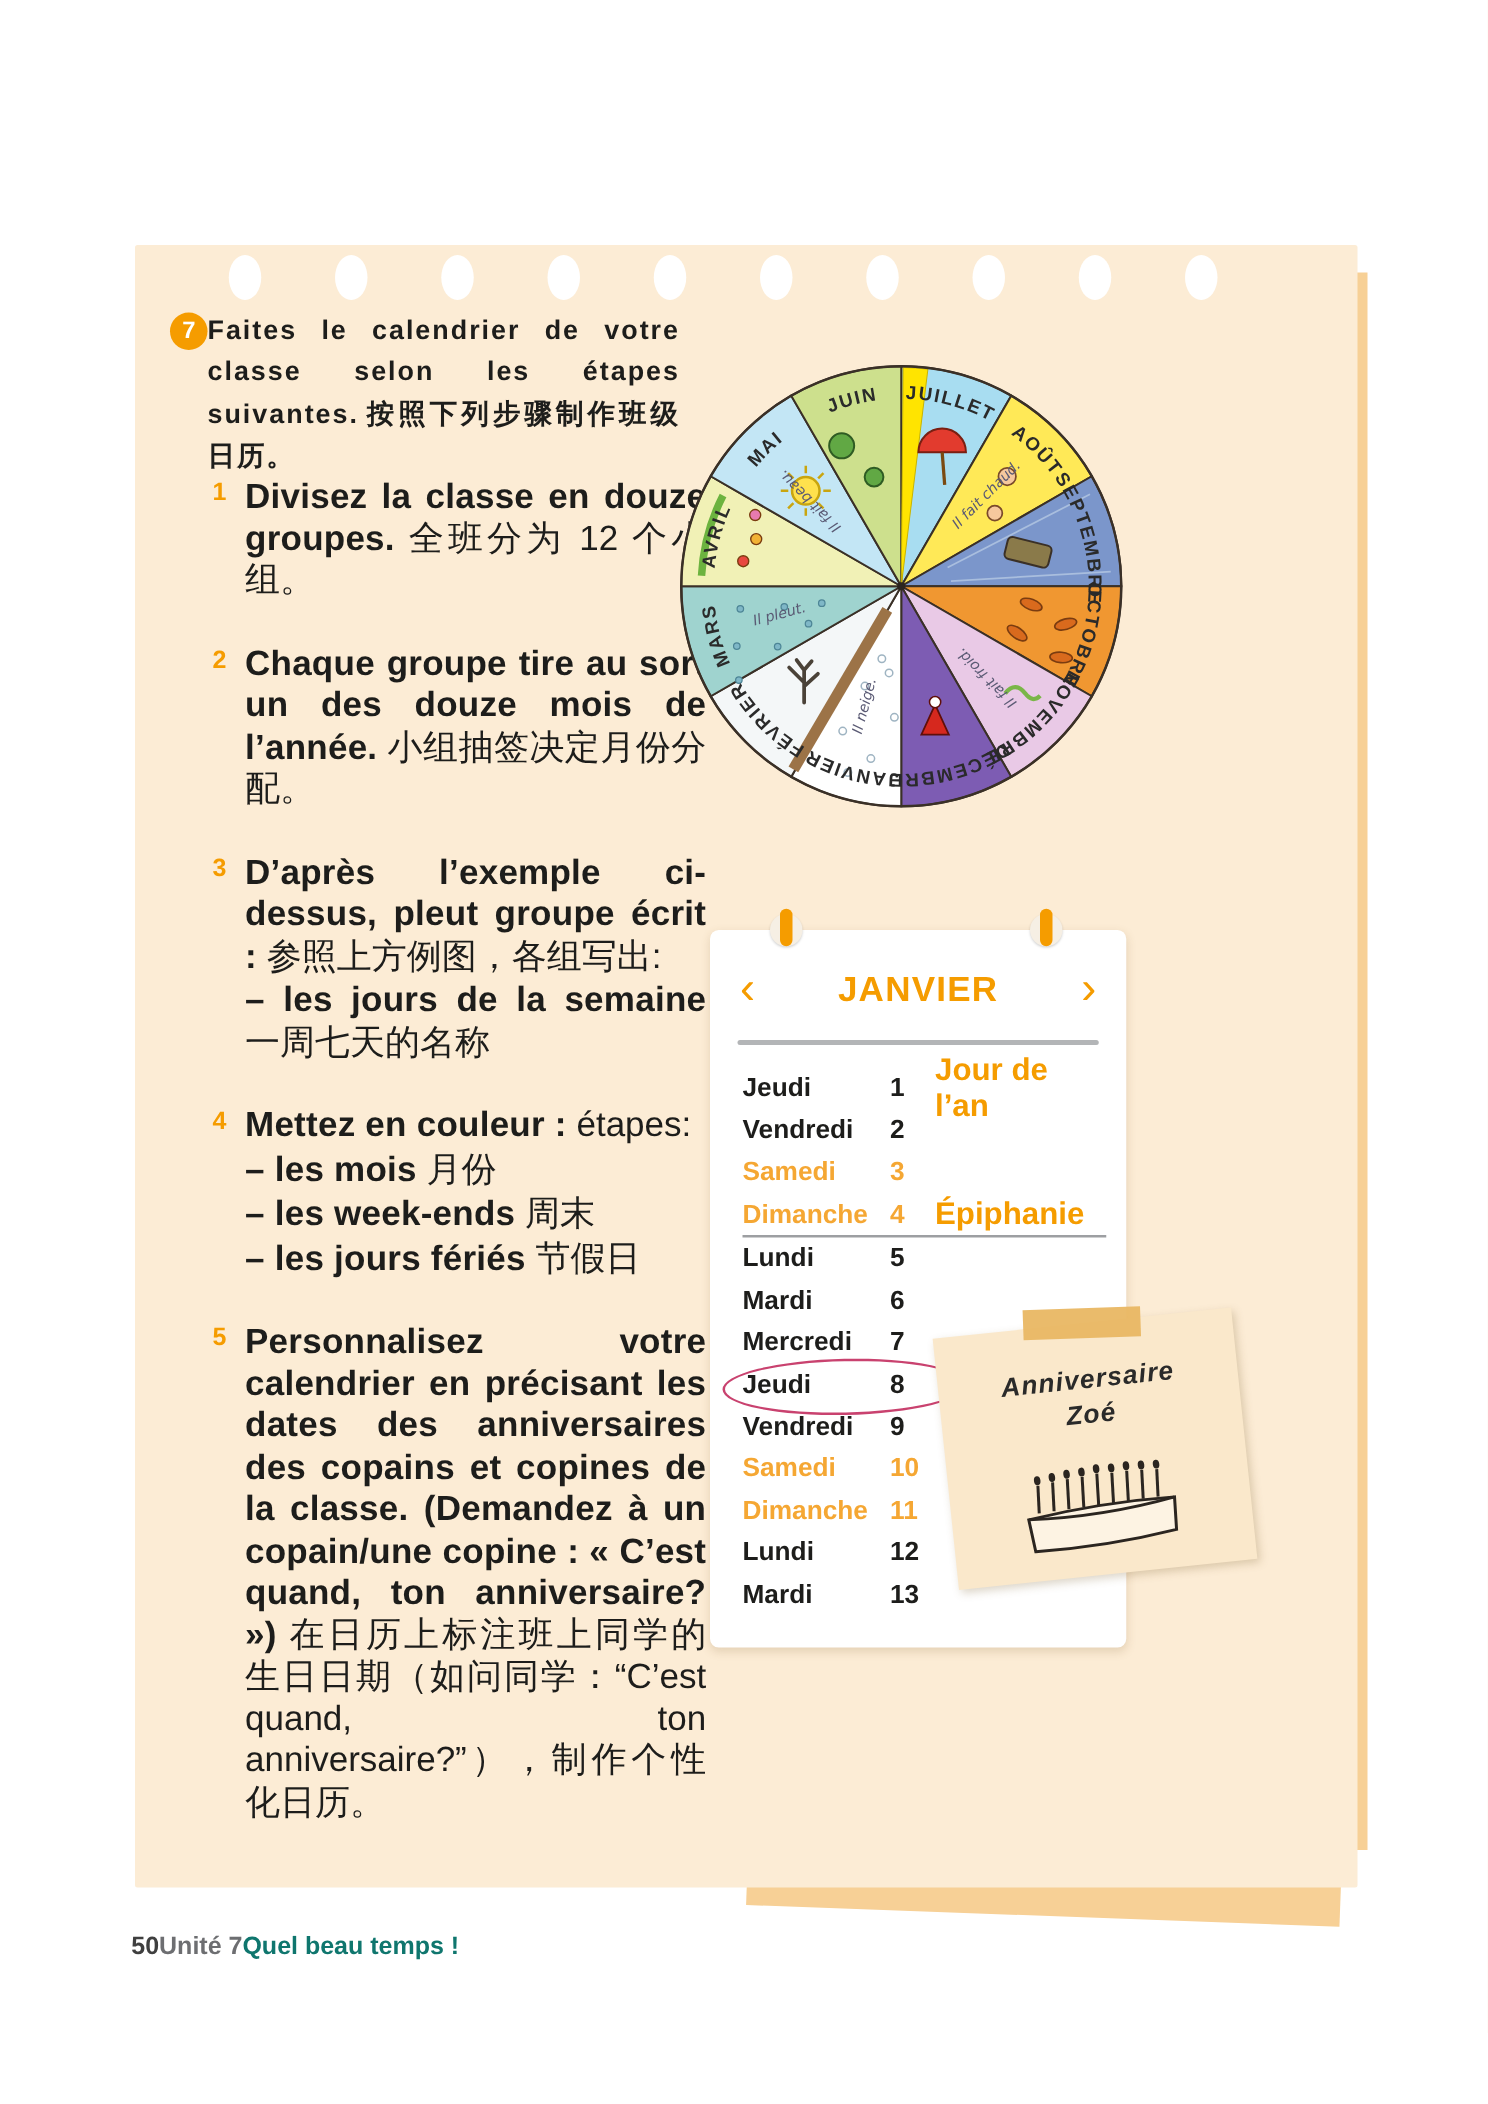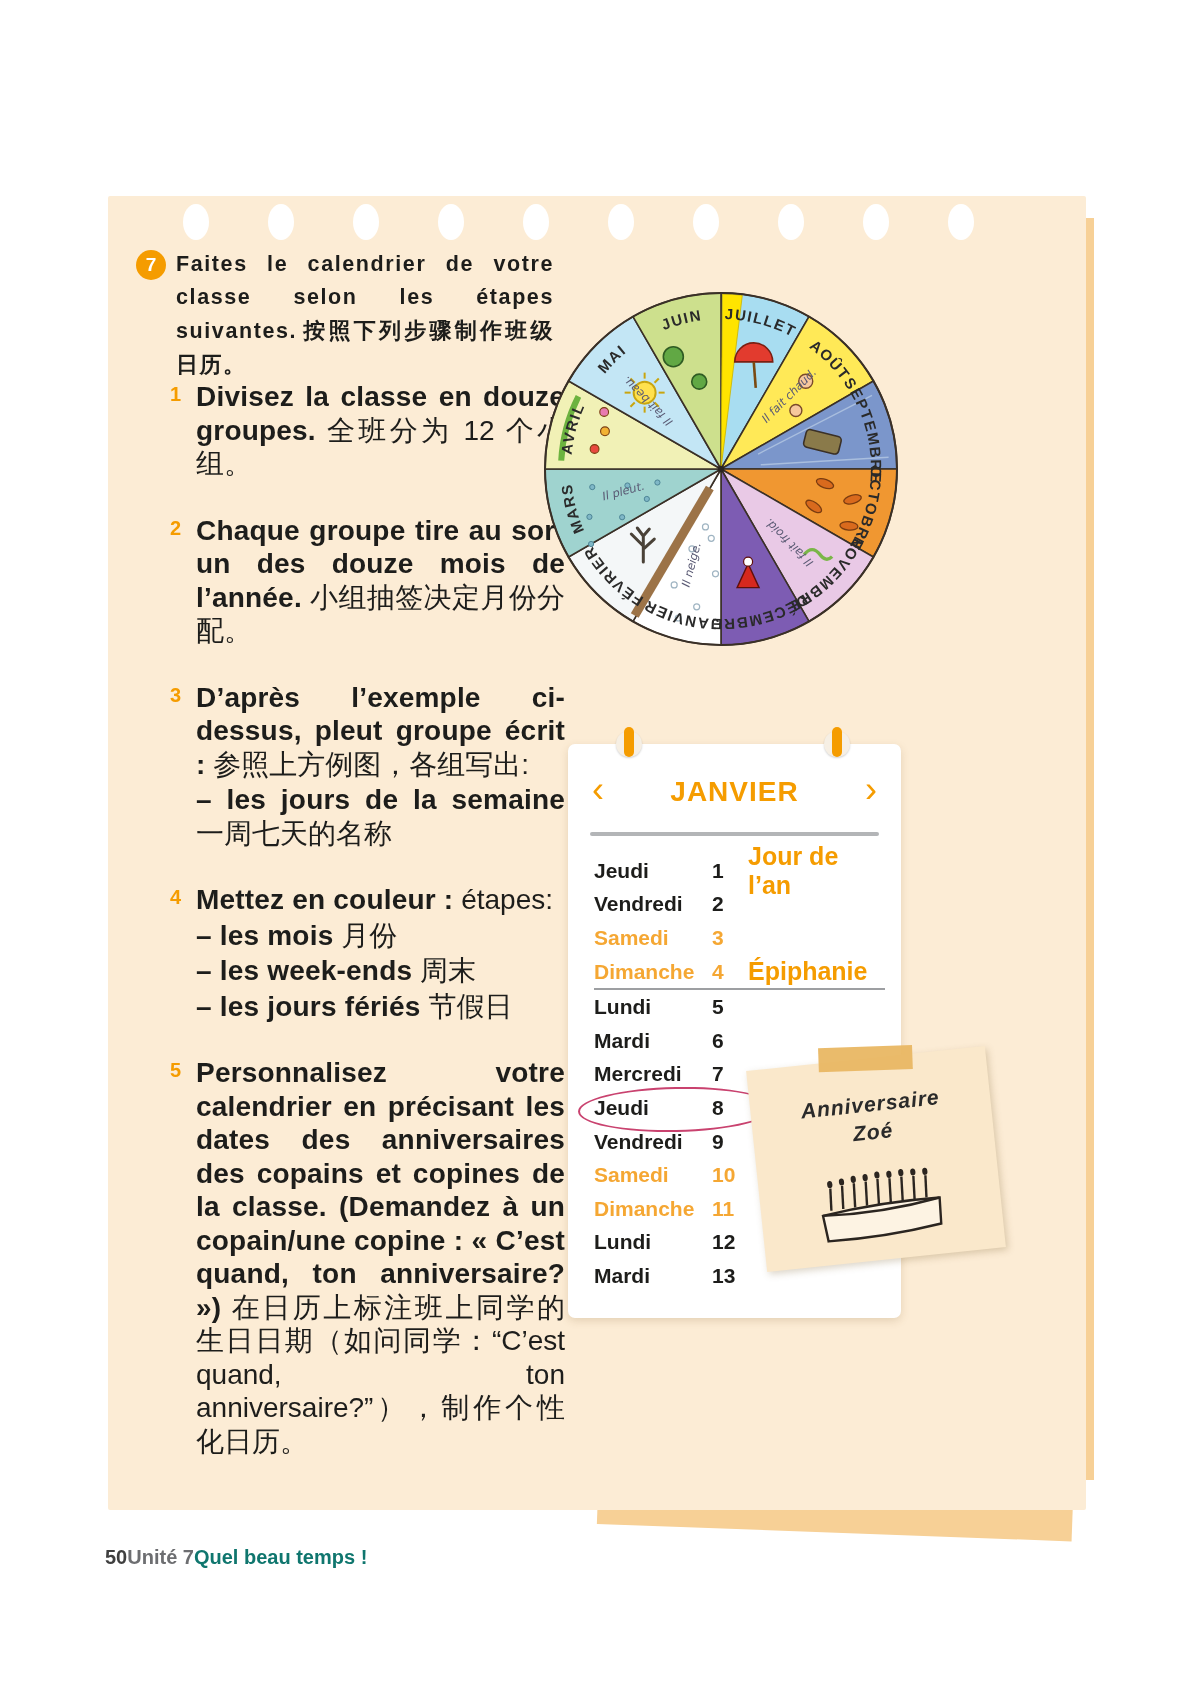--- a/index.html
+++ b/index.html
@@ -9,21 +9,21 @@
   .sheet-under{position:absolute;background:#f7d096;}
   .sheet-under-top{left:112px;top:196px;width:585px;height:44px;transform-origin:100% 50%;transform:rotate(-2.6deg);}
   .sheet-under-bottom{left:598px;top:1462px;width:475px;height:62px;transform-origin:0 50%;transform:rotate(2.1deg);}
   .sheet-under-right{left:1082px;top:218px;width:12px;height:1262px;}
   .sheet-main{position:absolute;left:108px;top:196px;width:978px;height:1314px;background:#fcecd5;border-radius:2px;}
   .hole{position:absolute;top:8px;width:26px;height:36px;border-radius:50%;background:#ffffff;}
   
   .heading{position:absolute;left:28px;top:52px;width:420px;display:flex;}
   .badge{flex:0 0 auto;width:30px;height:30px;margin-top:2px;border-radius:50%;background:#f59c00;color:#fff;
          font-weight:700;font-size:19px;line-height:30px;text-align:center;}
-  .heading-text{margin-left:10px;width:378px;}
+  .heading-text{width:378px;}
   .h-fr{display:inline;font-weight:700;font-size:21.5px;line-height:33px;letter-spacing:1.6px;}
   .h-zh{display:inline;font-weight:700;font-size:22px;line-height:34px;letter-spacing:1.5px;}
   .heading-text p{margin:0;text-align:justify;}
   
   .steps{position:absolute;left:62px;top:182px;width:397px;margin:0;padding:0;list-style:none;}
   .step{display:flex;margin-bottom:29px;}
   .step-num{flex:0 0 24px;color:#f59c00;font-weight:700;font-size:20px;line-height:33.5px;}
   .step-body{flex:1;}
   .step-body p{margin:2px;text-align:justify;font-size:28px;line-height:33.5px;}
   .fr{font-weight:700;letter-spacing:0.2px;}

